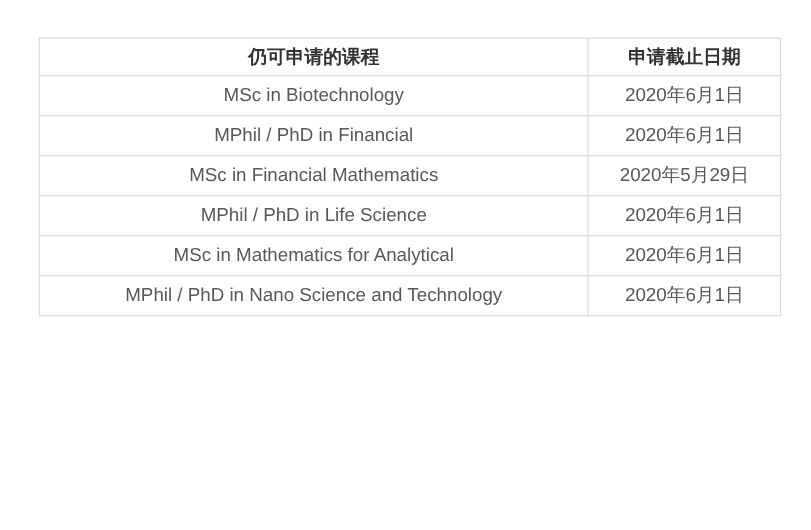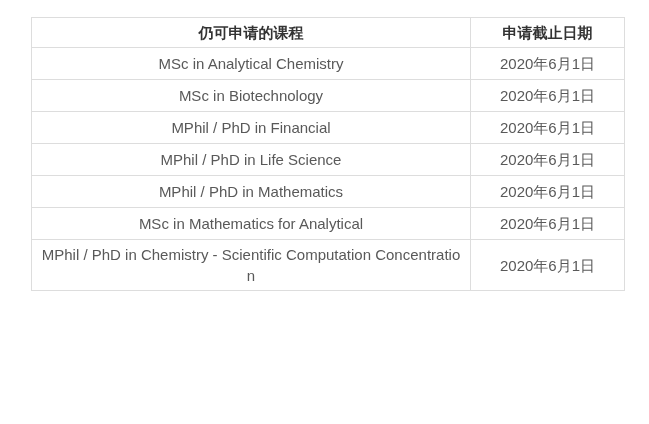--- a/index.html
+++ b/index.html
@@ -17,21 +17,21 @@
     width: 649px;
     height: 424px;
     background: var(--background);
     font-family: "Liberation Sans", "DejaVu Sans", sans-serif;
     overflow: hidden;
     position: relative;
   }
   .table-wrap {
     position: absolute;
     left: 31px;
-    top: 17px;
+    top: 30px;
     width: 593px;
   }
   table {
     width: 100%;
     border-collapse: collapse;
     table-layout: fixed;
   }
   col.program-col  { width: 439px; }
   col.deadline-col { width: 154px; }
   th, td {
@@ -69,42 +69,38 @@
       <col class="deadline-col">
     </colgroup>
     <thead>
       <tr>
         <th>仍可申请的课程</th>
         <th>申请截止日期</th>
       </tr>
     </thead>
     <tbody>
       <tr>
-        <td class="program-cell">MSc in Analytical Chemistry</td>
-        <td>2020年6月1日</td>
-      </tr>
-      <tr>
         <td class="program-cell">MSc in Biotechnology</td>
         <td>2020年6月1日</td>
       </tr>
       <tr>
         <td class="program-cell">MPhil / PhD in Financial</td>
         <td>2020年6月1日</td>
       </tr>
       <tr>
-        <td class="program-cell">MPhil / PhD in Life Science</td>
-        <td>2020年6月1日</td>
+        <td class="program-cell">MSc in Financial Mathematics</td>
+        <td>2020年5月29日</td>
       </tr>
       <tr>
-        <td class="program-cell">MPhil / PhD in Mathematics</td>
+        <td class="program-cell">MPhil / PhD in Life Science</td>
         <td>2020年6月1日</td>
       </tr>
       <tr>
         <td class="program-cell">MSc in Mathematics for Analytical</td>
         <td>2020年6月1日</td>
       </tr>
       <tr>
-        <td class="program-cell">MPhil / PhD in Chemistry - Scientific Computation Concentration</td>
+        <td class="program-cell">MPhil / PhD in Nano Science and Technology</td>
         <td>2020年6月1日</td>
       </tr>
     </tbody>
   </table>
 </div>
 
 </body></html>

